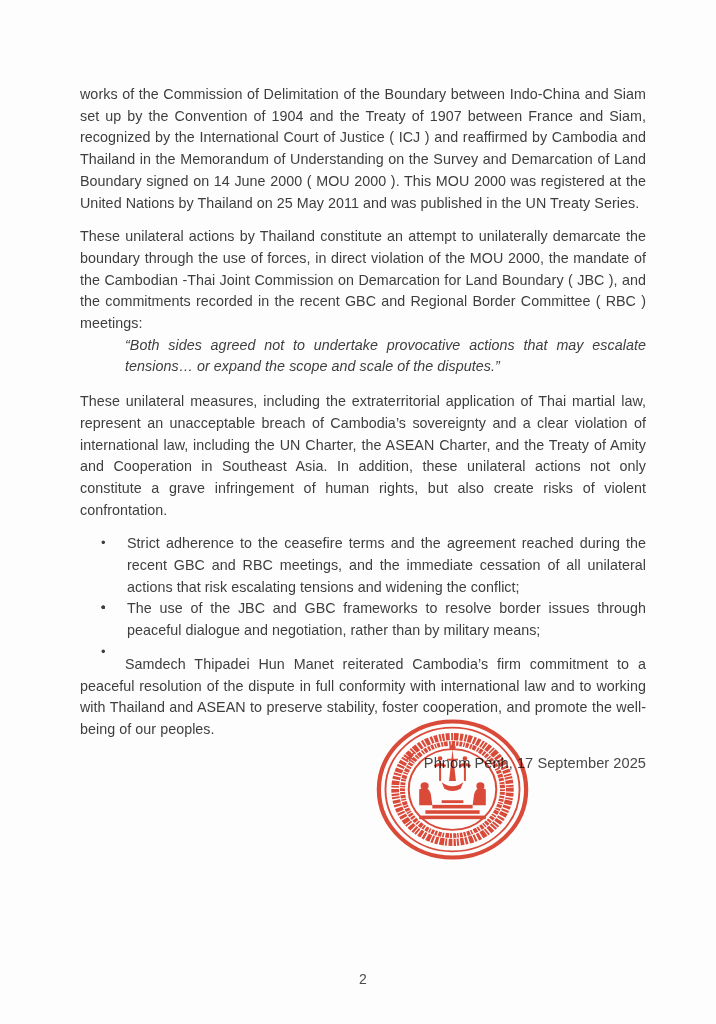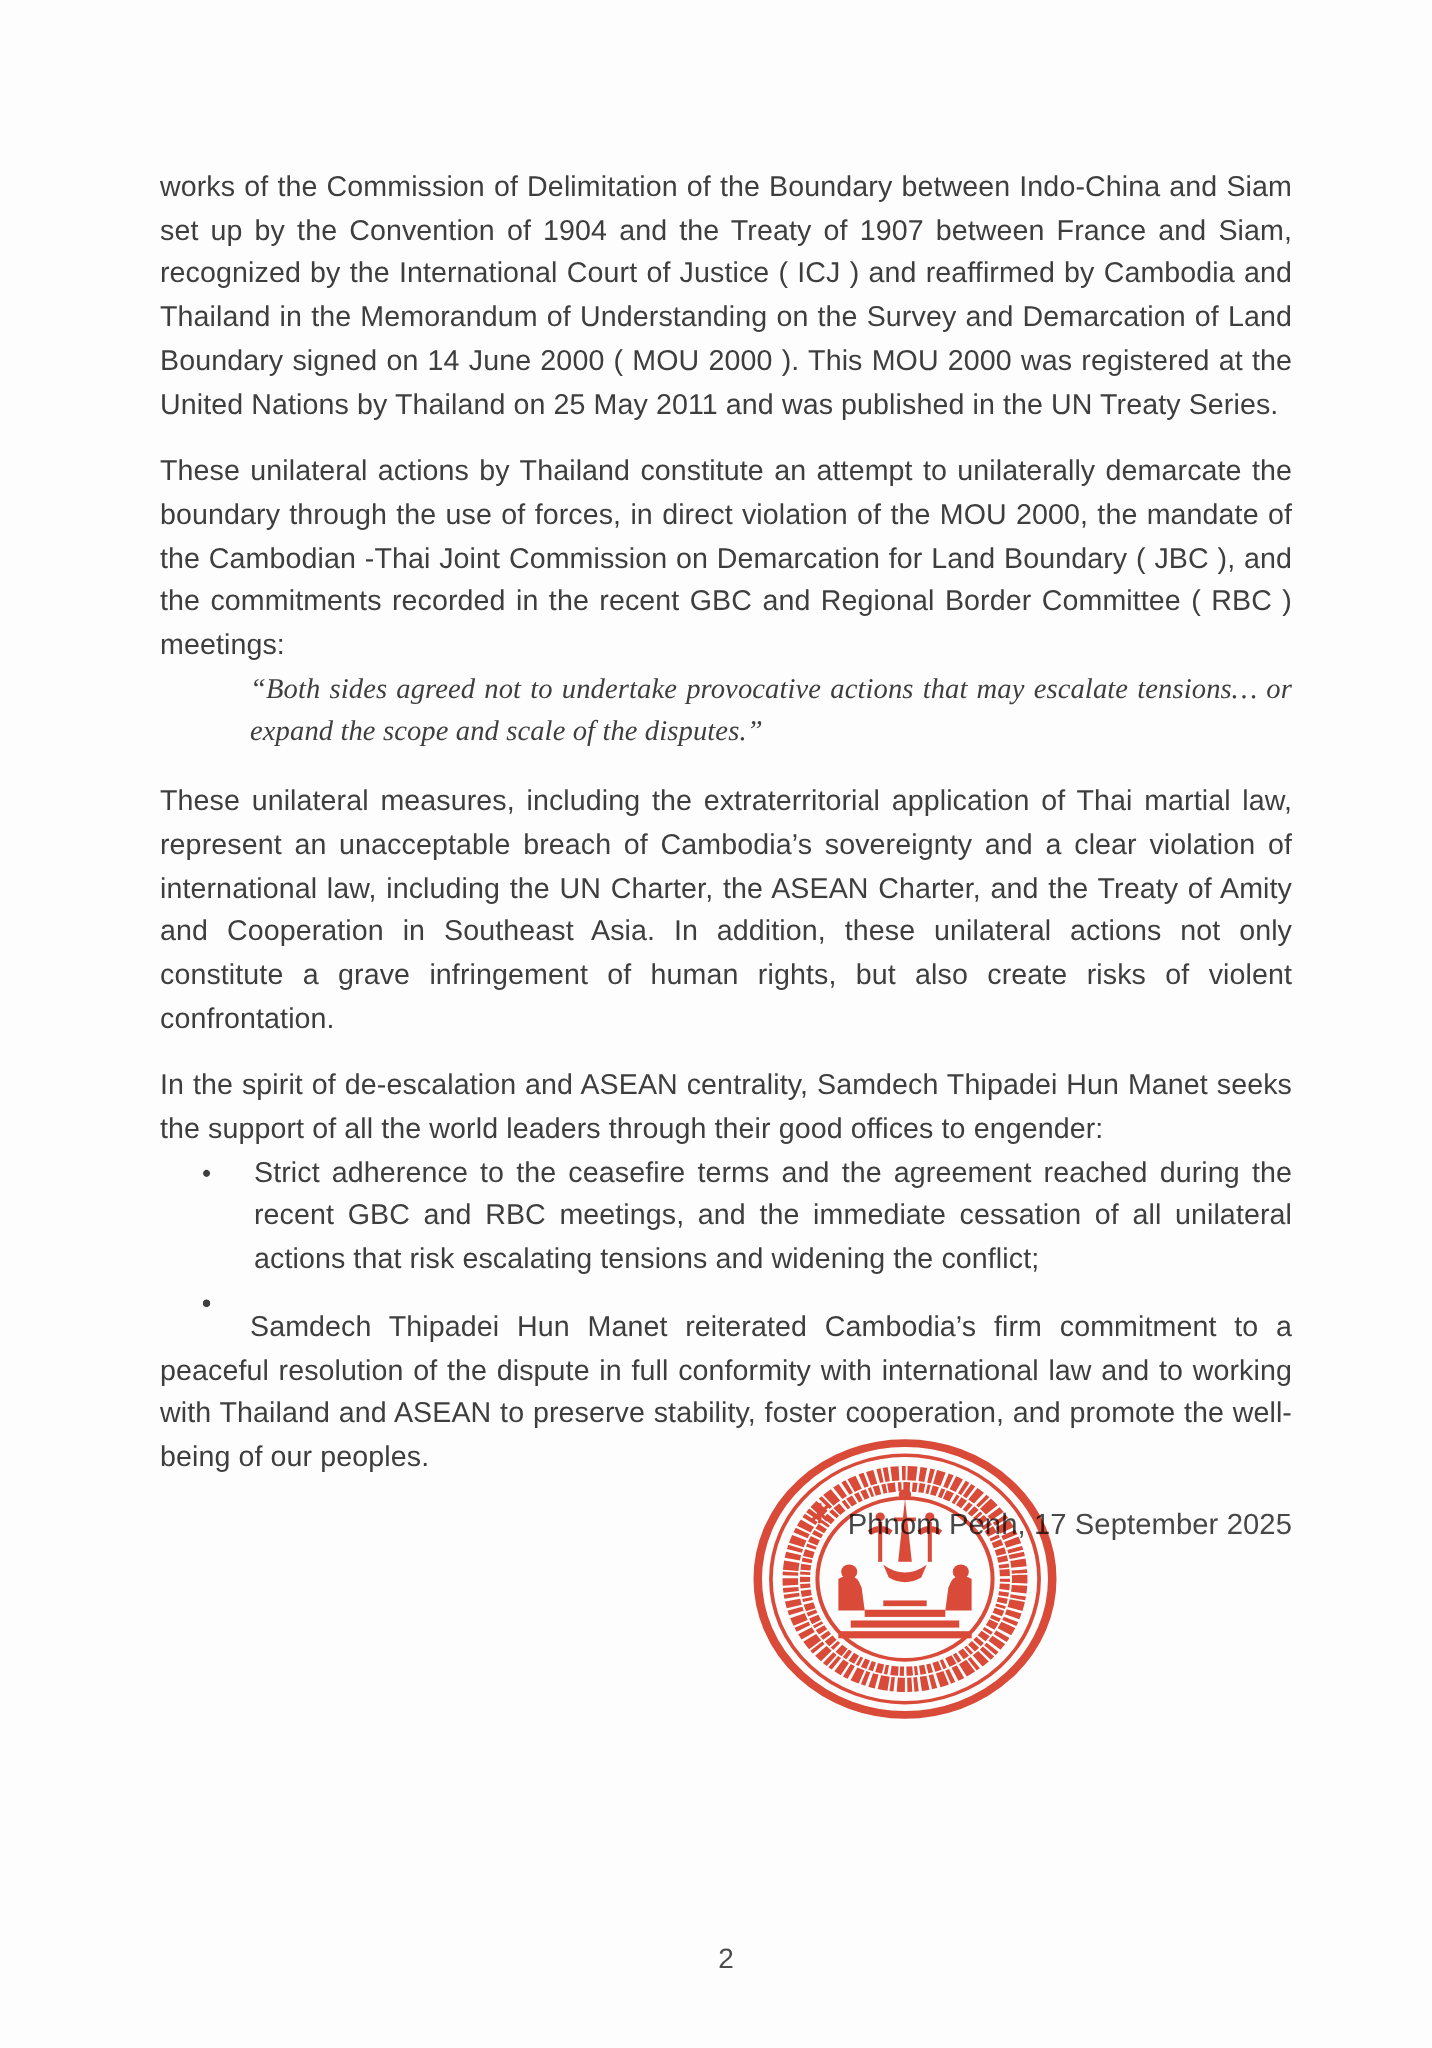--- a/index.html
+++ b/index.html
@@ -19,21 +19,20 @@
     line-height:21.7px;
     text-align:justify;
     letter-spacing:0.05px;
   }
   .content p{margin:0 0 12px 0;}
   p.no-gap{margin-bottom:0;}
   .quote{
     margin:0 0 13px 45px;
     font-style:italic;
     text-align:justify;
-    font-family:Liberation Serif, serif;
   }
   ul.demands{
     margin:0 0 12px 0;
     padding:0;
     list-style:none;
   }
   ul.demands li{
     position:relative;
     padding-left:47px;
     text-align:justify;
@@ -77,35 +76,35 @@
   <div class="content">
 
     <p>works of the Commission of Delimitation of the Boundary between Indo-China and Siam set up by the Convention of 1904 and the Treaty of 1907 between France and Siam, recognized by the International Court of Justice ( ICJ ) and reaffirmed by Cambodia and Thailand in the Memorandum of Understanding on the Survey and Demarcation of Land Boundary signed on 14 June 2000 ( MOU 2000 ). This MOU 2000 was registered at the United Nations by Thailand on 25 May 2011 and was published in the UN Treaty Series.</p>
 
     <p class="no-gap">These unilateral actions by Thailand constitute an attempt to unilaterally demarcate the boundary through the use of forces, in direct violation of the MOU 2000, the mandate of the Cambodian -Thai Joint Commission on Demarcation for Land Boundary ( JBC ), and the commitments recorded in the recent GBC and Regional Border Committee ( RBC ) meetings:</p>
 
     <div class="quote">“Both sides agreed not to undertake provocative actions that may escalate tensions… or expand the scope and scale of the disputes.”</div>
 
     <p>These unilateral measures, including the extraterritorial application of Thai martial law, represent an unacceptable breach of Cambodia’s sovereignty and a clear violation of international law, including the UN Charter, the ASEAN Charter, and the Treaty of Amity and Cooperation in Southeast Asia. In addition, these unilateral actions not only constitute a grave infringement of human rights, but also create risks of violent confrontation.</p>
 
-    <p class="no-gap">In the spirit of de-escalation and ASEAN centrality, Samdech Thipadei Hun Manet seeks the support of all the world leaders through their good offices to engender:</p>
 
     <ul class="demands">
       <li>
         <span class="bullet-dot">•</span>
         <span>Strict adherence to the ceasefire terms and the agreement reached during the recent GBC and RBC meetings, and the immediate cessation of all unilateral actions that risk escalating tensions and widening the conflict;</span>
       </li>
       <li>
         <span class="bullet-dot">•</span>
       </li>
       <li>
         <span class="bullet-dot">•</span>
       </li>
       <li>
         <span class="bullet-dot">•</span>
+        <span>The use of the JBC and GBC frameworks to resolve border issues through peaceful dialogue and negotiation, rather than by military means;</span>
       </li>
       <li>
         <span class="bullet-dot">•</span>
       </li>
     </ul>
 
     <p class="closing">Samdech Thipadei Hun Manet reiterated Cambodia’s firm commitment to a peaceful resolution of the dispute in full conformity with international law and to working with Thailand and ASEAN to preserve stability, foster cooperation, and promote the well-being of our peoples.</p>
 
     <div class="sig">
       <div class="dateline">Phnom Penh, 17 September 2025</div>

